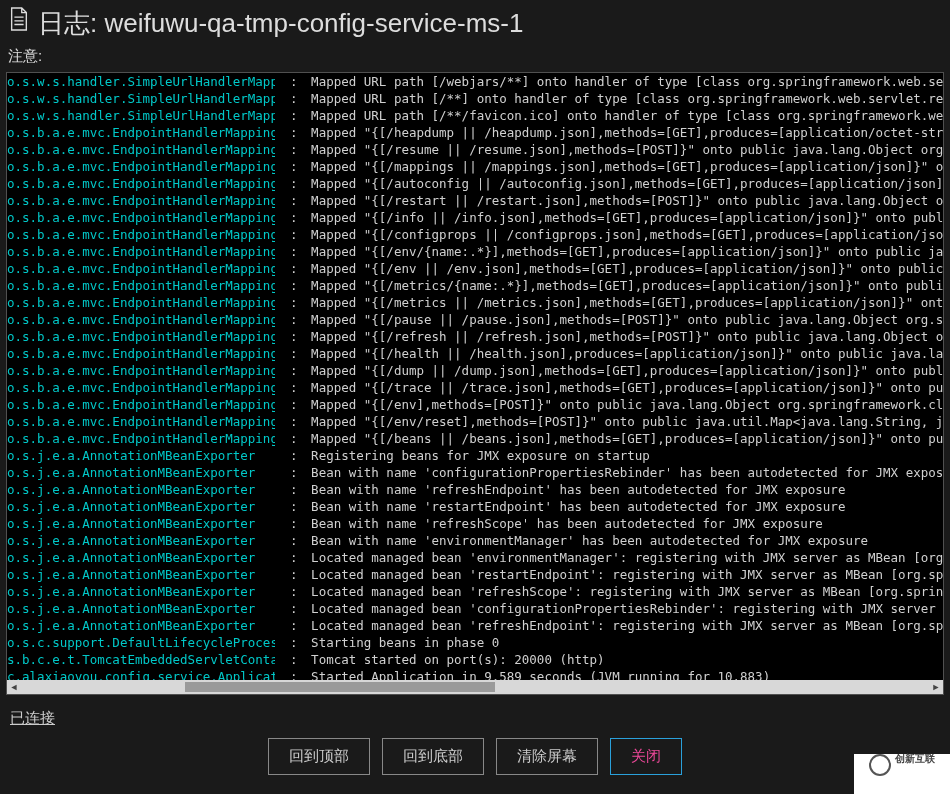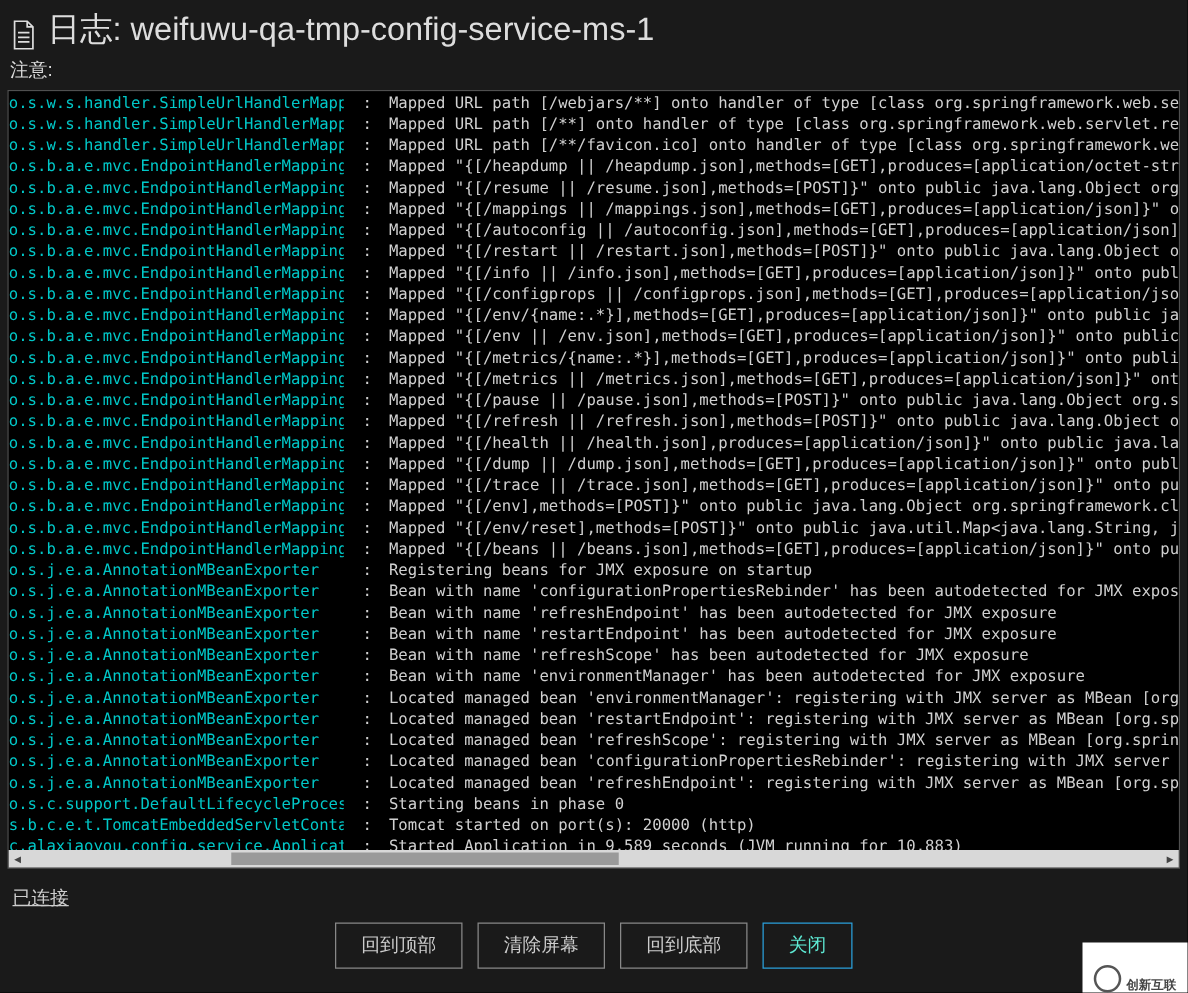--- a/index.html
+++ b/index.html
@@ -11,21 +11,21 @@
     width: 950px;
     height: 794px;
     overflow: hidden;
     position: relative;
   }
   .header {
     padding: 6px 8px 2px 8px;
   }
   .title-row {
     display: flex;
-    align-items: flex-end;
+    align-items: flex-start;
     gap: 8px;
   }
   .doc-icon {
     width: 22px;
     height: 26px;
     stroke: #ddd;
     fill: none;
     stroke-width: 1.5;
   }
   .page-title {
@@ -104,31 +104,31 @@
     border: 1px solid #888;
     color: #ccc;
     background: transparent;
     padding: 8px 20px;
     font-size: 15px;
     cursor: pointer;
     font-family: Liberation Serif, serif;
   }
   .btn.primary {
     border-color: #2aa0db;
-    color: #5eead4;
+    color: #ec4899;
   }
   .brand {
     position: absolute;
     right: 0;
     bottom: 0;
-    width: 84px;
+    width: 96px;
     height: 40px;
     background: #fff;
     display:flex;
-    align-items:flex-end;
+    align-items:flex-start;
     justify-content:center;
     gap:4px;
   }
   .brand-icon {
     width:22px;height:22px;
     border:2px solid #555;
     border-radius:50%;
     position:relative;
   }
   .brand-icon::before, .brand-icon::after{
@@ -169,21 +169,21 @@
     <div class="hscroll-arrow right">►</div>
   </div>
 </div>
 
 <div class="status-bar">
   <span>已连接</span>
 </div>
 
 <div class="btn-row">
   <button class="btn">回到顶部</button>
+  <button class="btn">回到底部</button>
   <button class="btn">清除屏幕</button>
-  <button class="btn">回到底部</button>
   <button class="btn primary">关闭</button>
 </div>
 
 <div class="brand">
   <div class="brand-icon"></div>
   <div class="brand-text">创新互联</div>
 </div>
 
 </body></html>

